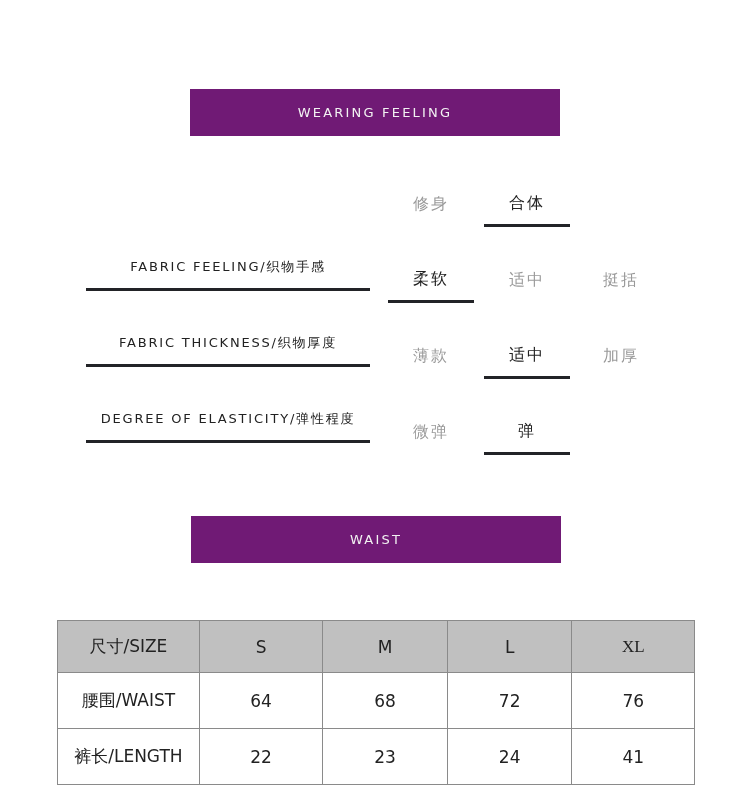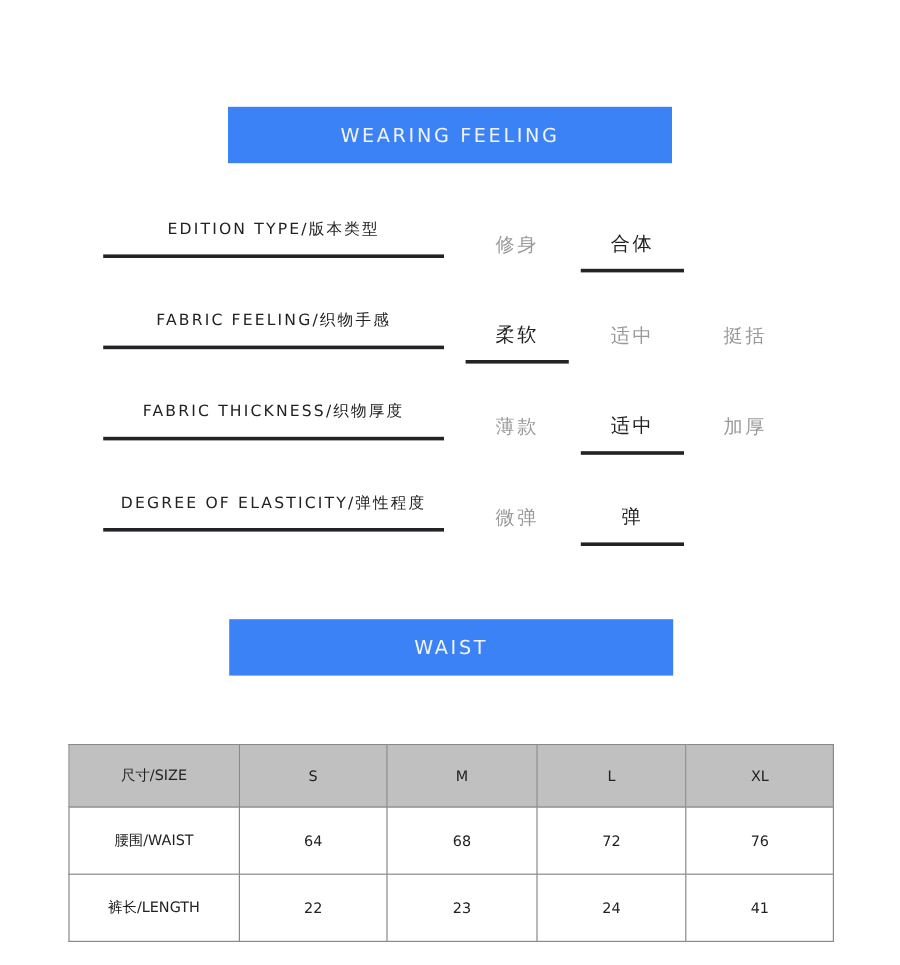--- a/index.html
+++ b/index.html
@@ -1,41 +1,40 @@
 <!DOCTYPE html>
 <html><head>
   <meta charset="utf-8">
   <style>
     html, body { margin: 0; padding: 0; background: #ffffff; }
     body { width: 750px; height: 804px; position: relative; overflow: hidden; font-family: "DejaVu Sans", sans-serif; }
-    .banner { position: absolute; background: #3b82f6; color: #f2f2f2; display: flex; align-items: center; justify-content: center; font-family: "DejaVu Sans", sans-serif; font-size: 16px; letter-spacing: 2.2px; }
+    .banner { position: absolute; background: #701a75; color: #f2f2f2; display: flex; align-items: center; justify-content: center; font-family: "DejaVu Sans", sans-serif; font-size: 13px; letter-spacing: 2.2px; }
     .banner.wearing { left: 190px; top: 89px; width: 370px; height: 47px; }
     .banner.size { left: 191px; top: 516px; width: 370px; height: 47px; }
     .row { position: absolute; left: 0; width: 750px; height: 60px; }
     .row .label { position: absolute; left: 86px; width: 284px; top: 0; height: 42px; display: flex; align-items: center; justify-content: center; font-size: 13px; letter-spacing: 1.8px; color: #222; border-bottom: 3px solid #222327; box-sizing: border-box; height: 45px; white-space: nowrap; }
     .row .opt { position: absolute; top: 12px; width: 86px; height: 45px; display: flex; align-items: center; justify-content: center; font-size: 16px; letter-spacing: 2px; color: #9a9a9a; box-sizing: border-box; }
     .row .opt.sel { color: #222; border-bottom: 3px solid #222327; }
     .row .opt.o1 { left: 388px; }
     .row .opt.o2 { left: 484px; }
     .row .opt.o3 { left: 578px; }
-    .size-table { position: absolute; left: 57px; top: 620px; width: 638px; border-collapse: collapse; font-family: "DejaVu Sans", sans-serif; font-size: 12px; color: #222; }
+    .size-table { position: absolute; left: 57px; top: 620px; width: 638px; border-collapse: collapse; font-family: "DejaVu Sans", sans-serif; font-size: 17px; color: #222; }
     .size-table td { border: 1px solid #8a8a8a; text-align: center; padding: 0; }
     .size-table tr.head td { background: #c0c0c0; height: 51px; }
     .size-table tr.body td { height: 55px; }
     .size-table { border: 1px solid #333; }
   </style>
 </head>
 <body>
 
 <div class="banner wearing">
   <span>WEARING FEELING</span>
 </div>
 
 <div class="row" style="top:170px;">
-  <div class="label">EDITION TYPE/版本类型</div>
   <div class="opt o1">修身</div>
   <div class="opt o2 sel">合体</div>
 </div>
 
 <div class="row" style="top:246px;">
   <div class="label">FABRIC FEELING/织物手感</div>
   <div class="opt o1 sel">柔软</div>
   <div class="opt o2">适中</div>
   <div class="opt o3">挺括</div>
 </div>
@@ -57,21 +56,21 @@
   <span>WAIST</span>
 </div>
 
 <table class="size-table">
   <tbody>
       <tr class="head">
     <td style="width:141px;">尺寸/SIZE</td>
     <td style="width:123px;">S</td>
     <td style="width:124px;">M</td>
     <td style="width:124px;">L</td>
-    <td style="width:122px;">XL</td>
+    <td style="width:122px;font-family:Liberation Serif, serif;">XL</td>
   </tr>
   <tr class="body">
     <td>腰围/WAIST</td>
     <td>64</td>
     <td>68</td>
     <td>72</td>
     <td>76</td>
   </tr>
   <tr class="body">
     <td>裤长/LENGTH</td>

